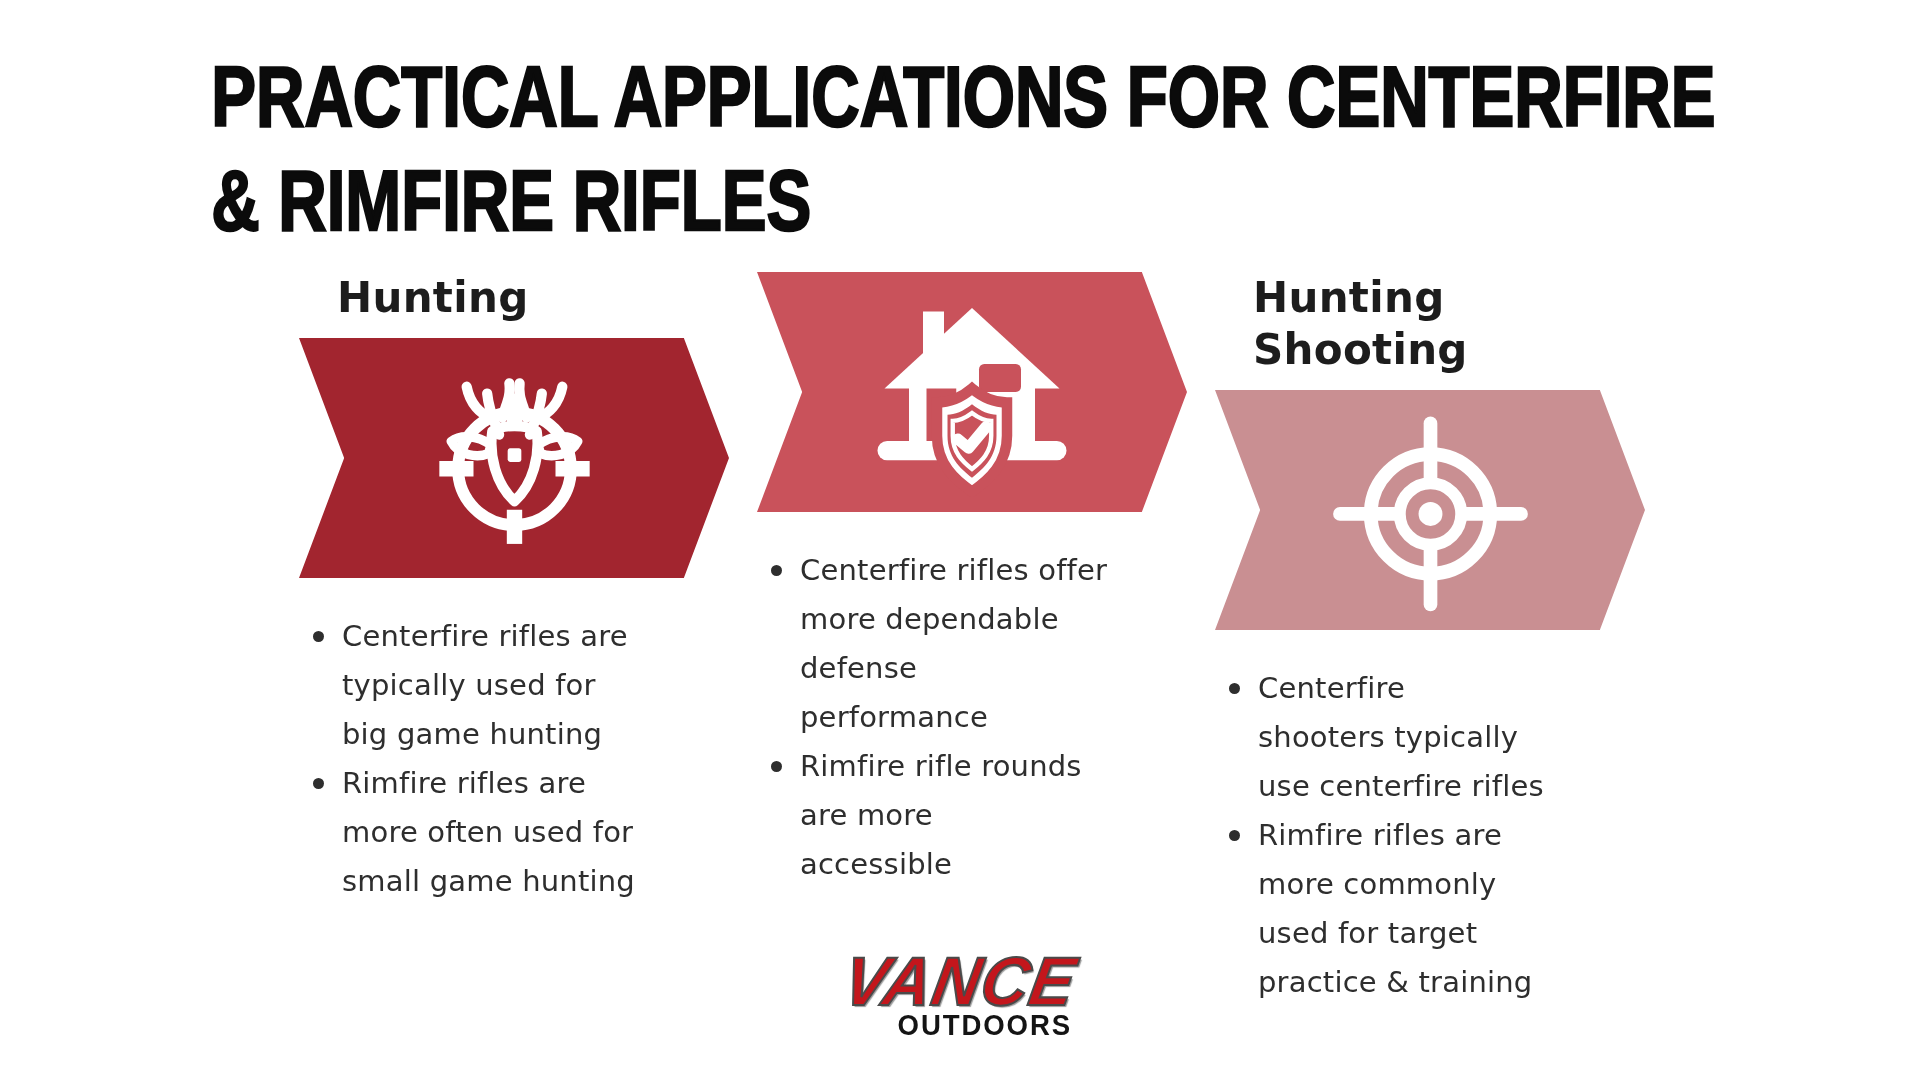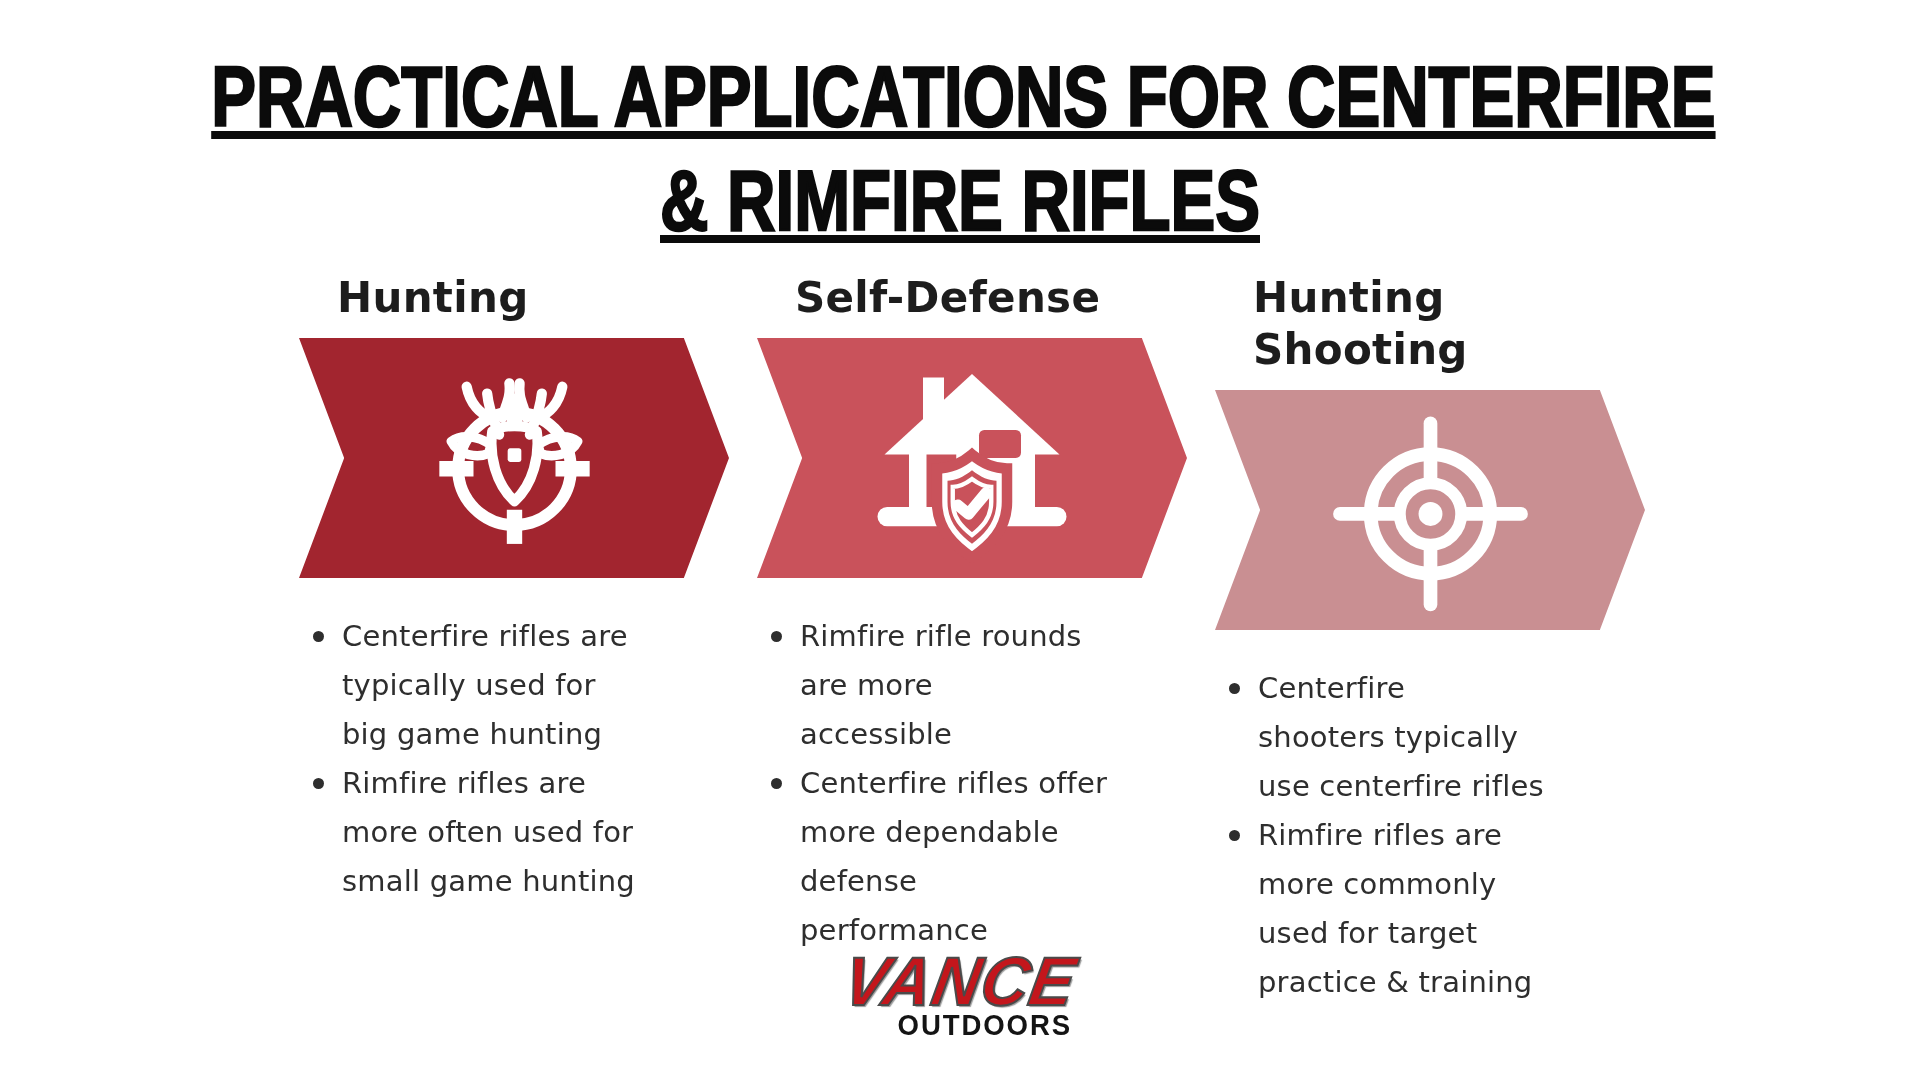--- a/index.html
+++ b/index.html
@@ -6,21 +6,21 @@
   html,body { width:1920px; height:1080px; }
   body {
     background:#ffffff;
     font-family:"DejaVu Sans", sans-serif;
     position:relative;
     overflow:hidden;
   }
   .canvas { position:absolute; inset:0; background:#ffffff; }
 
   
-  .title { position:absolute; top:44px; left:0; width:100%; text-align:center; color:#0b0b0b;text-decoration:underline; }
+  .title { position:absolute; top:44px; left:0; width:100%; color:#0b0b0b; }
   .title .line {
     font-family:"Liberation Sans", sans-serif;
     font-weight:bold;
     font-size:86px;
     line-height:104px;
     white-space:nowrap;
     transform:scaleX(0.78);
     transform-origin:50% 50%;
     -webkit-text-stroke:2.5px #0b0b0b;
     letter-spacing:0px;
@@ -129,50 +129,49 @@
         <li>
           <span class="dot"></span>
           <span class="bt">Rimfire rifles are
 more often used for
 small game hunting</span>
         </li>
       </ul>
     </section>
 
     <section class="col">
-      <h2 class="col-header">Self-Defense</h2>
       <div class="arrow" style="background: rgb(201, 82, 91); --arrow: #C9525B;">
         <svg width="210" height="210" viewBox="0 0 120 120">
           <g fill="#ffffff">
             <rect x="32" y="14" width="12" height="24"></rect>
             <path d="M10 58 L60 12 L110 58 Z"></path>
             <rect x="24" y="56" width="72" height="38"></rect>
             <rect x="6" y="88" width="108" height="11" rx="5.5"></rect>
           </g>
           <rect x="64" y="44" width="24" height="16" rx="3" fill="var(--arrow)"></rect>
           <rect x="34" y="58" width="17" height="30" fill="var(--arrow)"></rect>
           <path d="M60 58 C67 64 74 66 80 66 L80 85 C80 101 70 110 60 117 C50 110 40 101 40 85 L40 66 C46 66 53 64 60 58 Z" fill="#ffffff" stroke="var(--arrow)" stroke-width="6"></path>
           <path d="M60 67 C65 71 70 73 74 73 L74 85 C74 97 67 103.5 60 109 C53 103.5 46 97 46 85 L46 73 C50 73 55 71 60 67 Z" fill="var(--arrow)"></path>
           <path d="M60 72 C64 75 68 76.5 71 76.5 L71 85 C71 94.5 65.5 99.6 60 104 C54.5 99.6 49 94.5 49 85 L49 76.5 C52 76.5 56 75 60 72 Z" fill="none" stroke="#ffffff" stroke-width="2.5"></path>
           <path d="M52 87 L58 92 L68 80" fill="none" stroke="#ffffff" stroke-width="6.5" stroke-linecap="round" stroke-linejoin="round"></path>
         </svg>
       </div>
       <ul class="bullets">
         <li>
           <span class="dot"></span>
-          <span class="bt">Rimfire rifle rounds
-are more
-accessible</span>
-        </li>
-        <li>
-          <span class="dot"></span>
           <span class="bt">Centerfire rifles offer
 more dependable
 defense
 performance</span>
+        </li>
+        <li>
+          <span class="dot"></span>
+          <span class="bt">Rimfire rifle rounds
+are more
+accessible</span>
         </li>
       </ul>
     </section>
 
     <section class="col">
       <h2 class="col-header">Hunting Shooting</h2>
       <div class="arrow" style="background: rgb(201, 143, 146); --arrow: #C98F92;">
         <svg width="205" height="205" viewBox="0 0 120 120">
           <g stroke="#ffffff" fill="none">
             <circle cx="60" cy="62" r="35" stroke-width="8"></circle>

